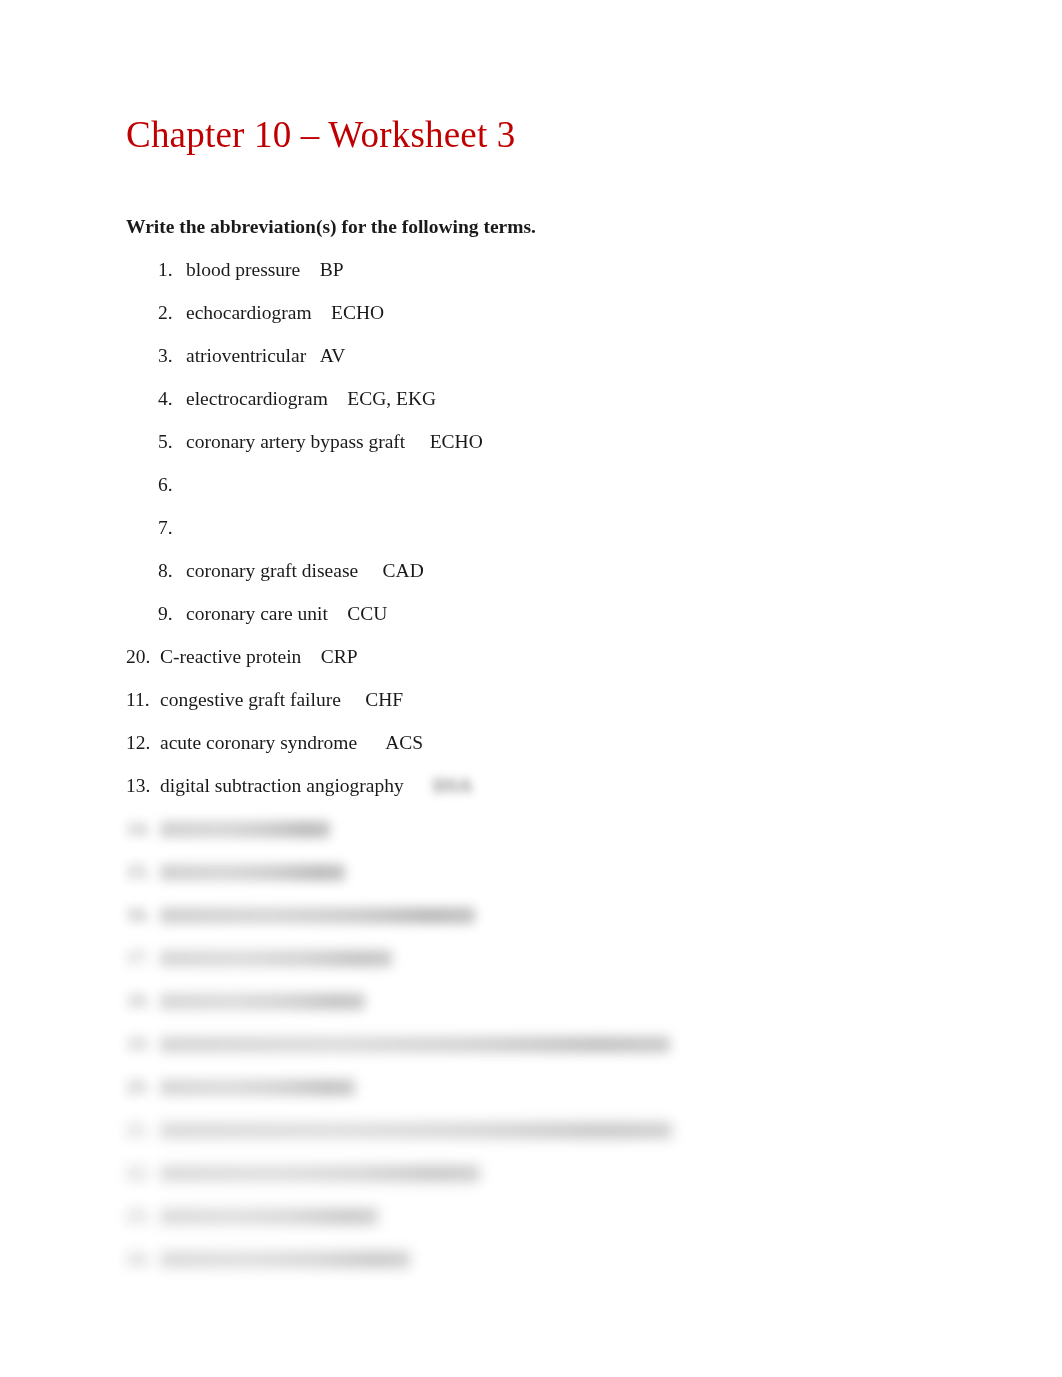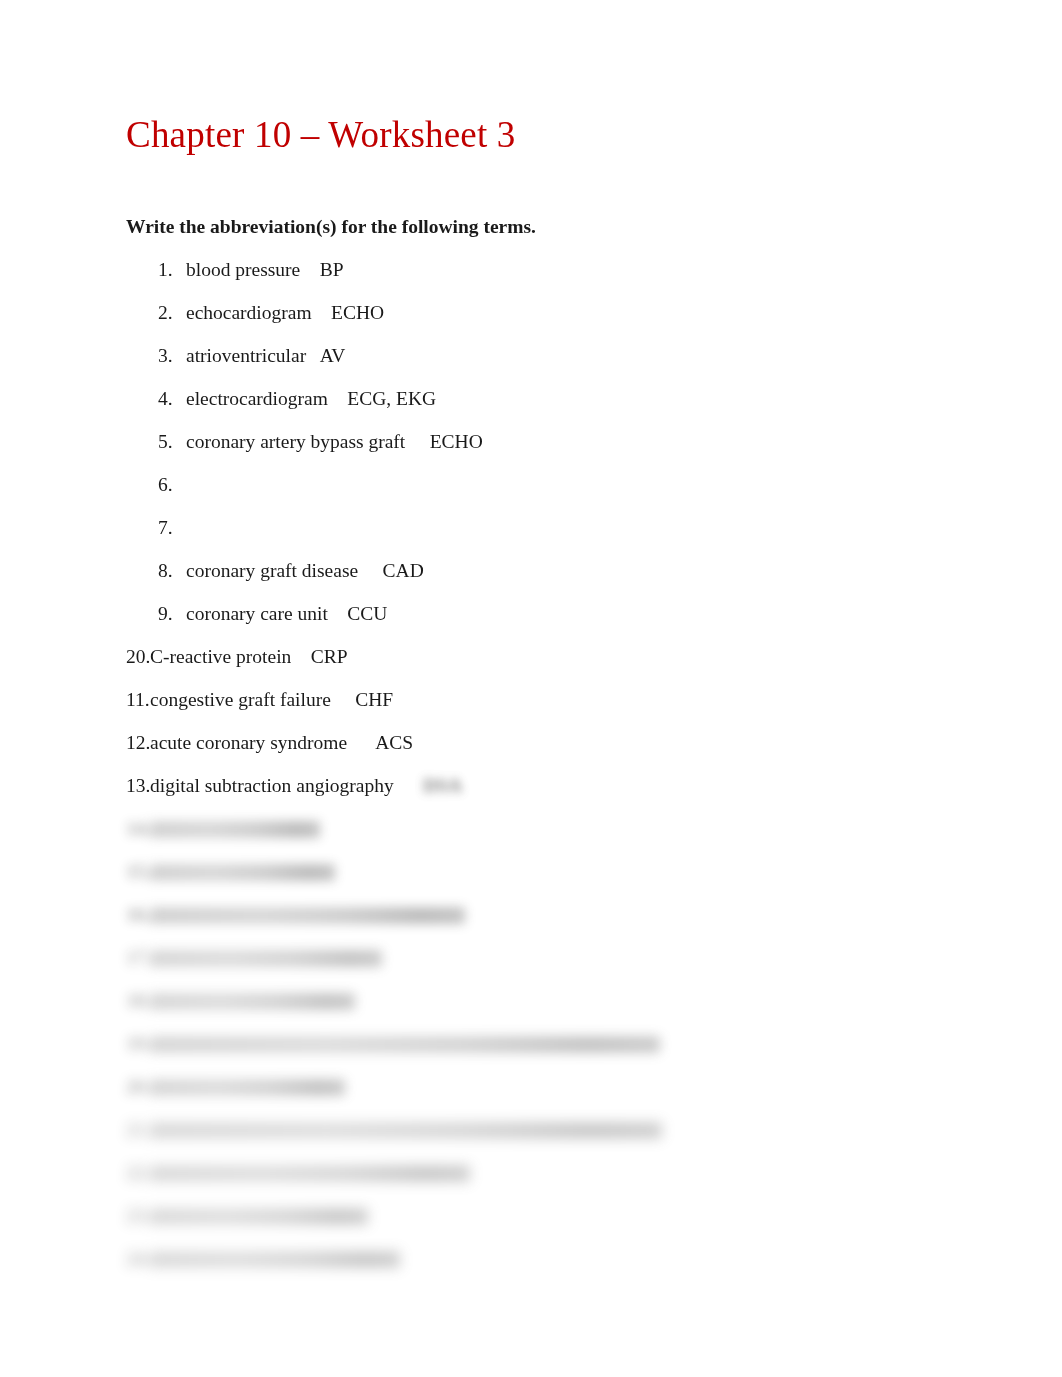--- a/index.html
+++ b/index.html
@@ -71,21 +71,21 @@
   
   .term-item .num {
     position: absolute;
     left: 0;
     top: 0;
     width: 44px;
     text-align: left;
   }
   .term-item .body {
     position: absolute;
-    left: 24px;
+    left: 34px;
     top: 0;
     white-space: pre;
   }
   .term-item.single .body {
     left: 60px;
   }
   .term-item.single .num {
     left: 32px;
   }
 

